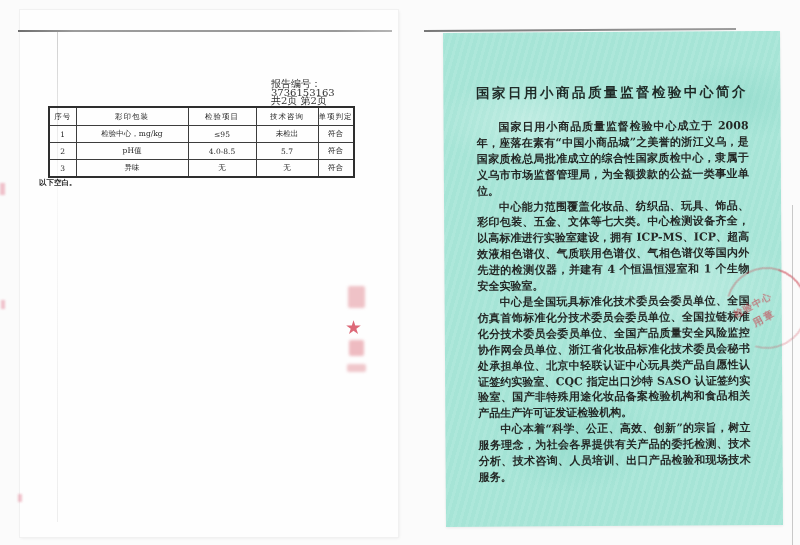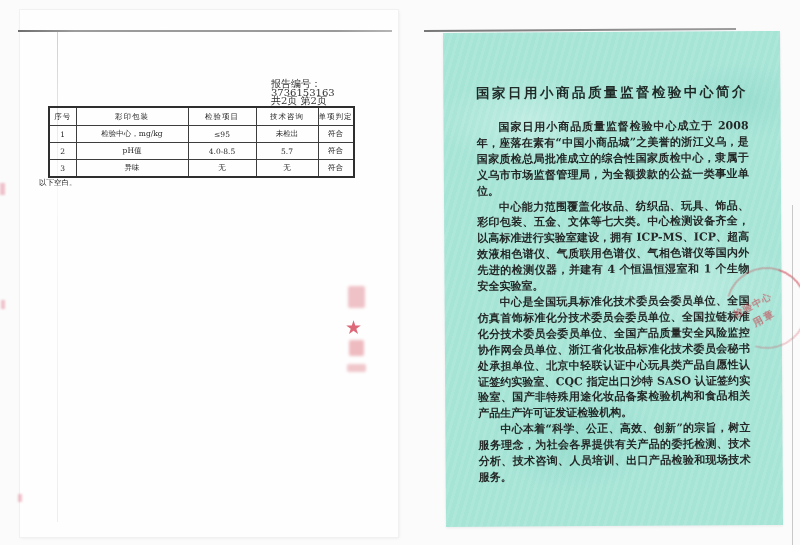--- a/index.html
+++ b/index.html
@@ -37,21 +37,21 @@
   .report-table{
     position:absolute;left:28px;top:96px;border-collapse:collapse;table-layout:fixed;
     font-size:7.5px;color:#1f1f1f;text-align:center;border:2px solid #2e2e2e;
   }
   .report-table th,.report-table td{
     border:1px solid #3d3d3d;font-weight:normal;padding:0;overflow:hidden;white-space:nowrap;
   }
   .report-table th{height:17px;letter-spacing:1px;}
   .report-table td{height:16px;}
   .blank-note{
-    position:absolute;left:19px;top:168px;font-size:7.5px;font-weight:normal;color:#1f1f1f;text-align:right;
+    position:absolute;left:19px;top:168px;font-size:7.5px;font-weight:bold;color:#1f1f1f;text-align:right;
   }
   
   .stamp-strip{
     position:absolute;left:324px;top:272px;width:28px;height:94px;
     overflow:hidden;pointer-events:none;
   }
   .stamp-blob-a{
     position:absolute;left:4px;top:4px;width:17px;height:22px;
     background:rgba(216,96,110,0.38);filter:blur(1.6px);border-radius:2px;
   }

